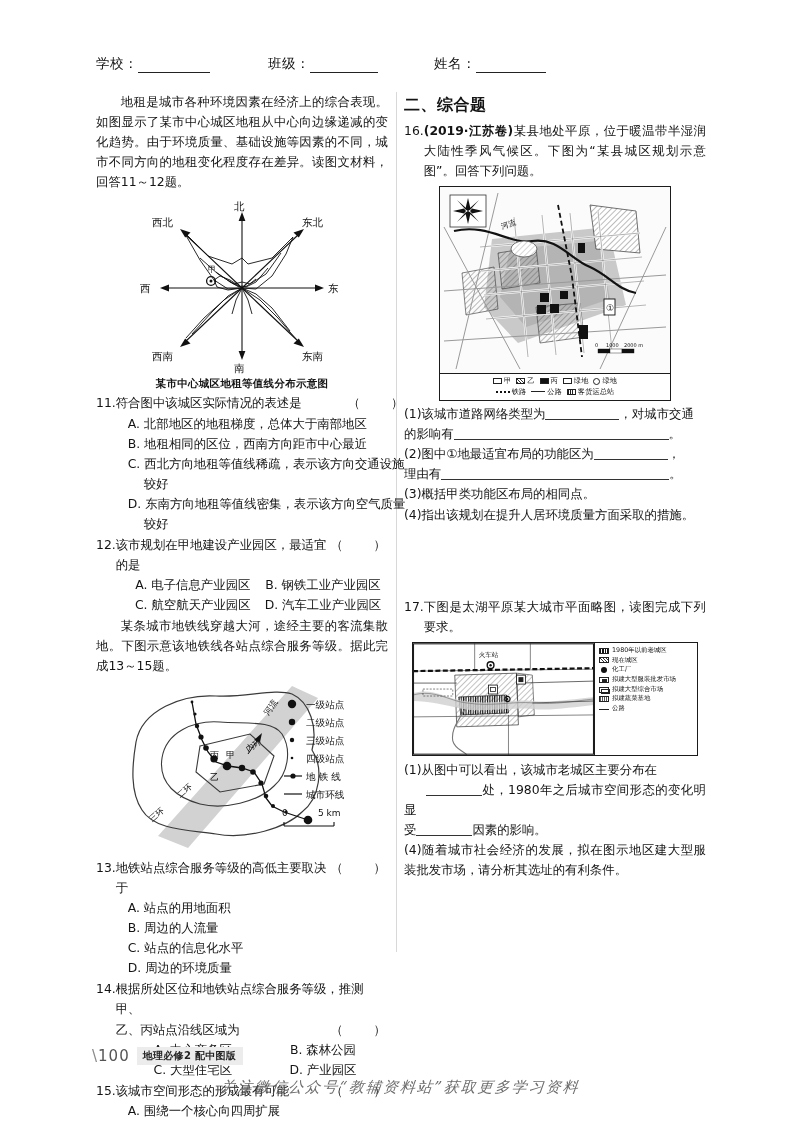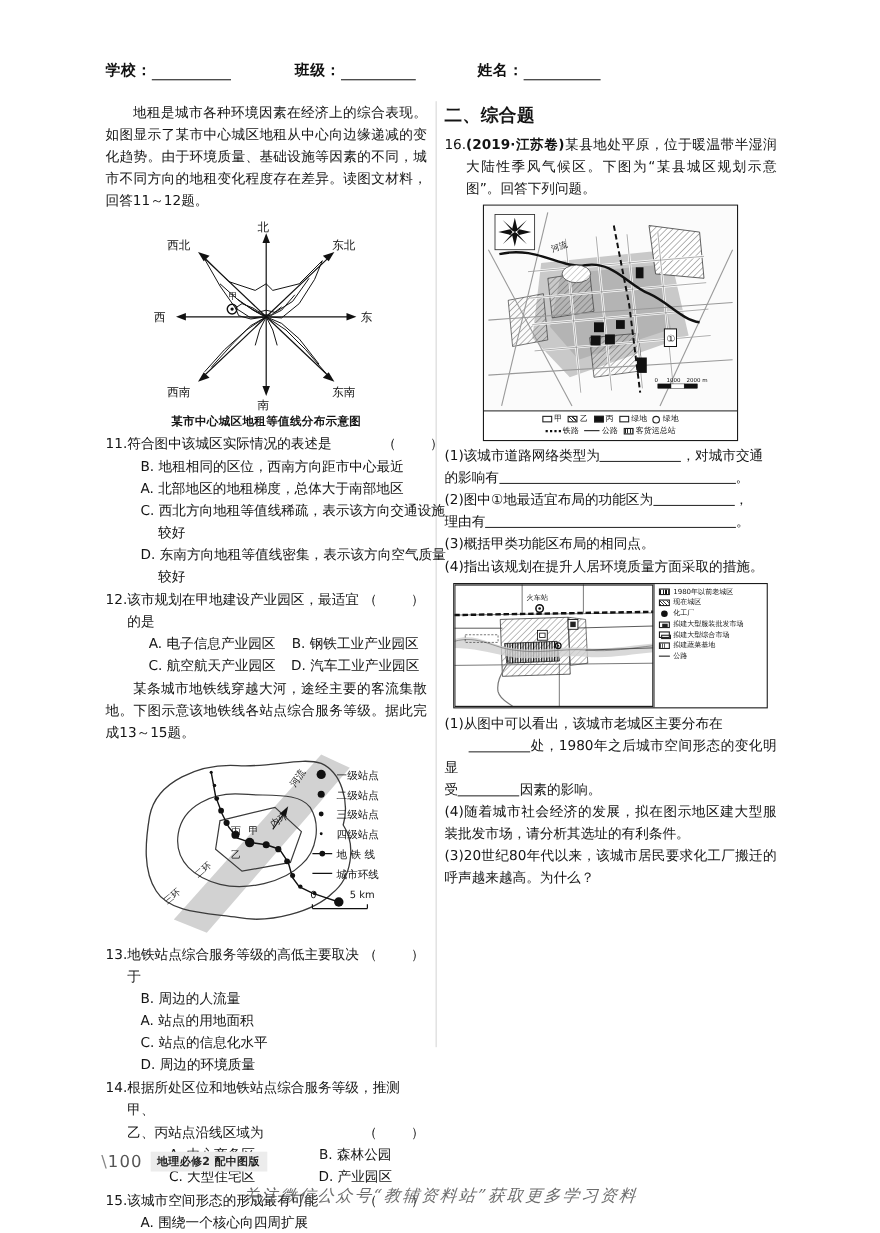--- a/index.html
+++ b/index.html
@@ -18,21 +18,21 @@
     background: #ffffff;
   }
   
   .headline {
     position: absolute;
     left: 96px; top: 55px;
     width: 610px;
     display: flex;
     align-items: flex-end;
     font-size: 13.5px;
-    font-weight: bold;
+    font-weight: normal;
     letter-spacing: .5px;
     color: #111;
   }
   .hl-group { display: flex; align-items: flex-end; }
   .hl-label { white-space: nowrap; }
   .hl-blank {
     display: inline-block;
     border-bottom: 1.4px solid #222;
     height: 13px;
   }
@@ -281,22 +281,22 @@
     </div>
 
     <div class="q">
       <span class="q-num">11.</span>
       <div class="q-body">
         <div class="q-stem">
           <span class="txt">符合图中该城区实际情况的表述是</span>
           <span class="brk">（　　）</span>
         </div>
         <div class="opts">
+          <div class="opt">A. 北部地区的地租梯度，总体大于南部地区</div>
           <div class="opt">B. 地租相同的区位，西南方向距市中心最近</div>
-          <div class="opt">A. 北部地区的地租梯度，总体大于南部地区</div>
           <div class="opt">C. 西北方向地租等值线稀疏，表示该方向交通设施</div>
           <div class="opt opt-cont">较好</div>
           <div class="opt">D. 东南方向地租等值线密集，表示该方向空气质量</div>
           <div class="opt opt-cont">较好</div>
         </div>
       </div>
     </div>
 
     <div class="q">
       <span class="q-num">12.</span>
@@ -393,22 +393,22 @@
     </div>
 
     <div class="q">
       <span class="q-num">13.</span>
       <div class="q-body">
         <div class="q-stem">
           <span class="txt">地铁站点综合服务等级的高低主要取决于</span>
           <span class="brk">（　　）</span>
         </div>
         <div class="opts">
+          <div class="opt">A. 站点的用地面积</div>
           <div class="opt">B. 周边的人流量</div>
-          <div class="opt">A. 站点的用地面积</div>
           <div class="opt">C. 站点的信息化水平</div>
           <div class="opt">D. 周边的环境质量</div>
         </div>
       </div>
     </div>
 
     <div class="q">
       <span class="q-num">14.</span>
       <div class="q-body">
         <div>根据所处区位和地铁站点综合服务等级，推测甲、</div>
@@ -605,20 +605,26 @@
     </div>
     <div class="sub">
       <span>(2)图中①地最适宜布局的功能区为</span><span class="blank-ul ul-md"></span><span>，</span>
     </div>
     <div class="sub">
       <span>理由有</span><span class="blank-ul ul-full"></span><span>。</span>
     </div>
     <div class="sub">(3)概括甲类功能区布局的相同点。</div>
     <div class="sub">(4)指出该规划在提升人居环境质量方面采取的措施。</div>
 
+    <div class="q" style="margin-top:72px">
+      <span class="q-num">17.</span>
+      <div class="q-body">
+        <div class="sub">下图是太湖平原某大城市平面略图，读图完成下列要求。</div>
+      </div>
+    </div>
 
     <div class="taihubox">
       <svg class="taihu-map" viewBox="0 0 182 112">
         <rect x="0" y="0" width="182" height="112" fill="#fff"></rect>
 
         <g stroke="#333" stroke-width="0.6" fill="none">
           <line x1="62" y1="0" x2="62" y2="26"></line>
           <line x1="118" y1="0" x2="118" y2="26"></line>
           <line x1="96" y1="72" x2="96" y2="112"></line>
           <line x1="0" y1="28" x2="182" y2="26"></line>
@@ -709,21 +715,20 @@
     <div class="sub">
       <span>(1)从图中可以看出，该城市老城区主要分布在</span>
     </div>
     <div class="sub">
       <span class="blank-ul ul-sm" style="margin-left:22px"></span><span>处，1980年之后城市空间形态的变化明显</span>
     </div>
     <div class="sub">
       <span>受</span><span class="blank-ul ul-sm"></span><span>因素的影响。</span>
     </div>
     <div class="sub">(4)随着城市社会经济的发展，拟在图示地区建大型服装批发市场，请分析其选址的有利条件。</div>
-    <div class="sub">(3)20世纪80年代以来，该城市居民要求化工厂搬迁的呼声越来越高。为什么？</div>
 
   </div>
 
   <div class="footer">
     <span class="pgnum"><span class="slash">\</span><span>100</span></span>
     <span class="book-tag">地理必修2  配中图版</span>
   </div>
 
   <div class="promo">关注微信公众号“教辅资料站”获取更多学习资料</div>
 

